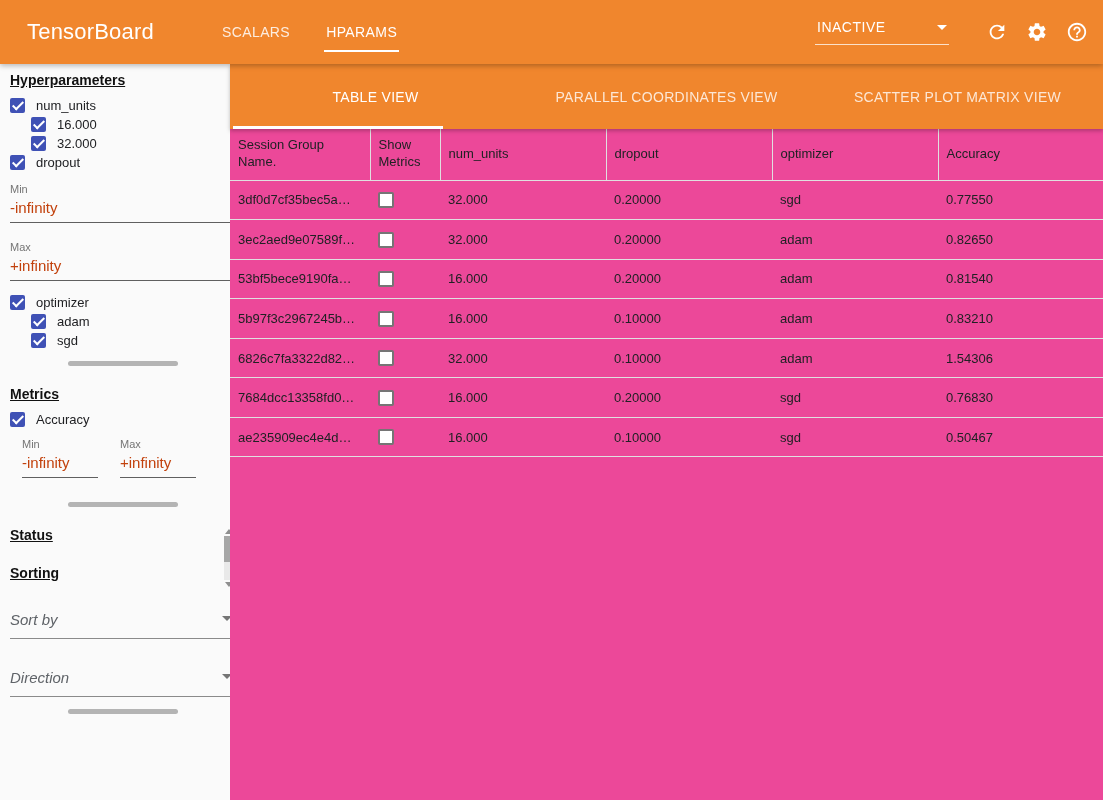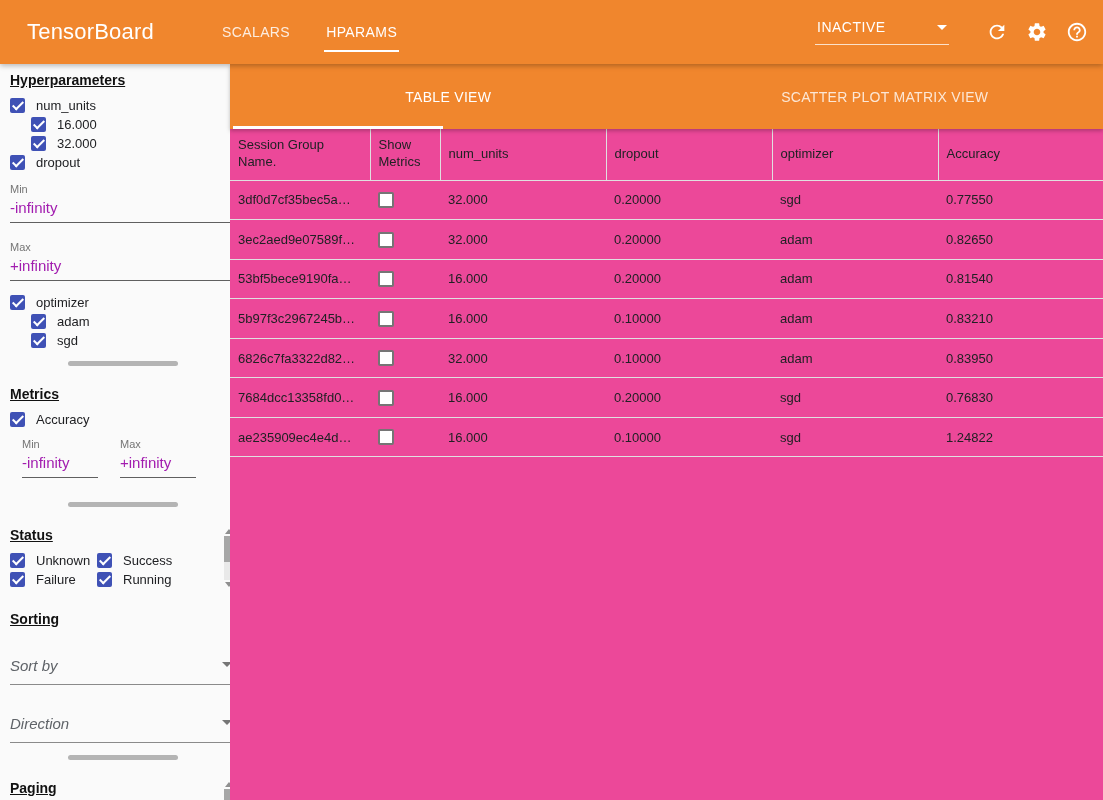--- a/index.html
+++ b/index.html
@@ -70,21 +70,21 @@
     width: 4px; height: 9px;
     border: solid #fff; border-width: 0 2px 2px 0;
     transform: rotate(45deg);
   }
   .cb.unchecked { background: #fff; border: 2px solid #757575; }
   .cb-label { color: #202124; }
   .field-label { font-size: 11px; color: #757575; margin-top: 12px; }
   .text-field {
     display: block; width: 100%;
     font-family: "Liberation Sans", sans-serif;
-    font-size: 15px; color: #a21caf;
+    font-size: 15px; color: #c2410c;
     background: transparent; border: none;
     border-bottom: 1px solid #5f5f5f;
     padding: 4px 0 6px 0; outline: none;
   }
   .group-gap { margin-top: 12px; }
   .minmax-pair { display: flex; gap: 22px; margin-left: 12px; margin-top: 10px; padding-bottom: 12px; }
   .minmax-pair .col { width: 76px; }
   .minmax-pair .field-label { margin-top: 0; }
   .drag-handle {
     width: 110px; height: 5px; border-radius: 2.5px;
@@ -255,38 +255,20 @@
           <div class="field-label">Max</div>
           <input class="text-field" type="text" value="+infinity" style="">
         </div>
       </div>
     </section>
 
     <div class="drag-handle"></div>
 
     <section class="panel status-panel">
       <h3 class="section-title">Status</h3>
-      <div class="status-grid">
-        <div class="cb-row">
-          <span class="cb checked"></span>
-          <span class="cb-label">Unknown</span>
-        </div>
-        <div class="cb-row">
-          <span class="cb checked"></span>
-          <span class="cb-label">Success</span>
-        </div>
-        <div class="cb-row">
-          <span class="cb checked"></span>
-          <span class="cb-label">Failure</span>
-        </div>
-        <div class="cb-row">
-          <span class="cb checked"></span>
-          <span class="cb-label">Running</span>
-        </div>
-      </div>
       <div class="mini-scrollbar">
         <div class="sb-btn up"></div>
         <div class="sb-track">
             <div class="sb-thumb"></div>
           </div>
         <div class="sb-btn down"></div>
       </div>
     </section>
 
     <section class="panel">
@@ -296,37 +278,30 @@
         <span class="dd-arrow"></span>
       </div>
       <div class="dropdown">
         <span>Direction</span>
         <span class="dd-arrow"></span>
       </div>
     </section>
 
     <div class="drag-handle"></div>
 
-    <section class="panel paging-panel">
-      <h3 class="section-title">Paging</h3>
-
-      <div class="mini-scrollbar">
-        <div class="sb-btn up"></div>
-        <div class="sb-track">
-            <div class="sb-thumb"></div>
-          </div>
-      </div>
-    </section>
 
   </aside>
 
   <main class="main">
     <div class="view-tabs">
       <div class="view-tab active">
         <span>TABLE VIEW</span>
+      </div>
+      <div class="view-tab">
+        <span>PARALLEL COORDINATES VIEW</span>
       </div>
       <div class="view-tab">
         <span>SCATTER PLOT MATRIX VIEW</span>
       </div>
     </div>
 
     <table class="sessions">
       <colgroup>
         <col style="width:140px">
           <col style="width:70px">
@@ -377,35 +352,35 @@
           <td>0.10000</td>
           <td>adam</td>
           <td>0.83210</td>
         </tr>
         <tr>
           <td>6826c7fa3322d82…</td>
           <td><span class="cb unchecked cell-cb"></span></td>
           <td>32.000</td>
           <td>0.10000</td>
           <td>adam</td>
-          <td>0.83950</td>
+          <td>1.54306</td>
         </tr>
         <tr>
           <td>7684dcc13358fd0…</td>
           <td><span class="cb unchecked cell-cb"></span></td>
           <td>16.000</td>
           <td>0.20000</td>
           <td>sgd</td>
           <td>0.76830</td>
         </tr>
         <tr>
           <td>ae235909ec4e4d…</td>
           <td><span class="cb unchecked cell-cb"></span></td>
           <td>16.000</td>
           <td>0.10000</td>
           <td>sgd</td>
-          <td>1.24822</td>
+          <td>0.50467</td>
         </tr>
       </tbody>
     </table>
   </main>
 
 </div>
 
 </body></html>

